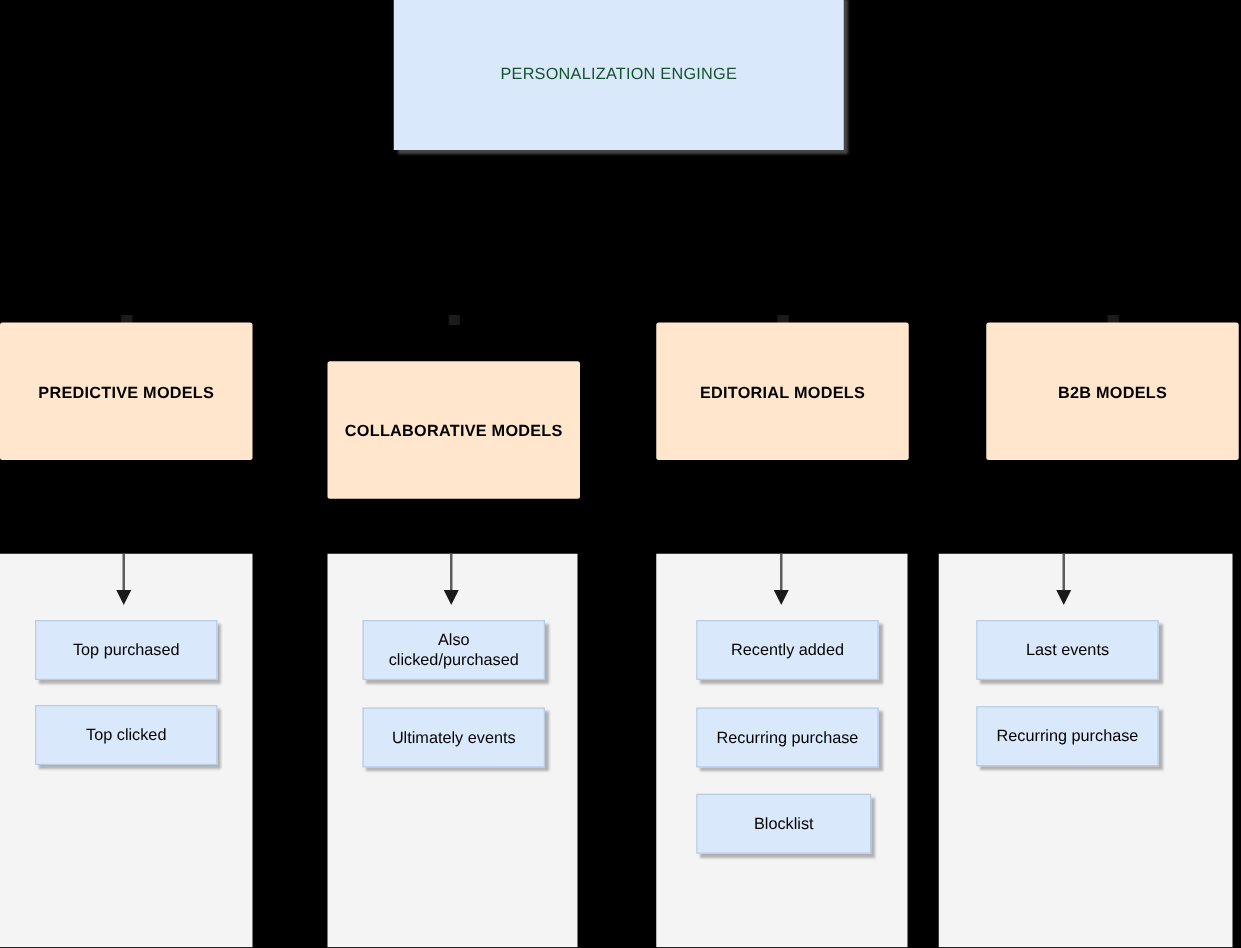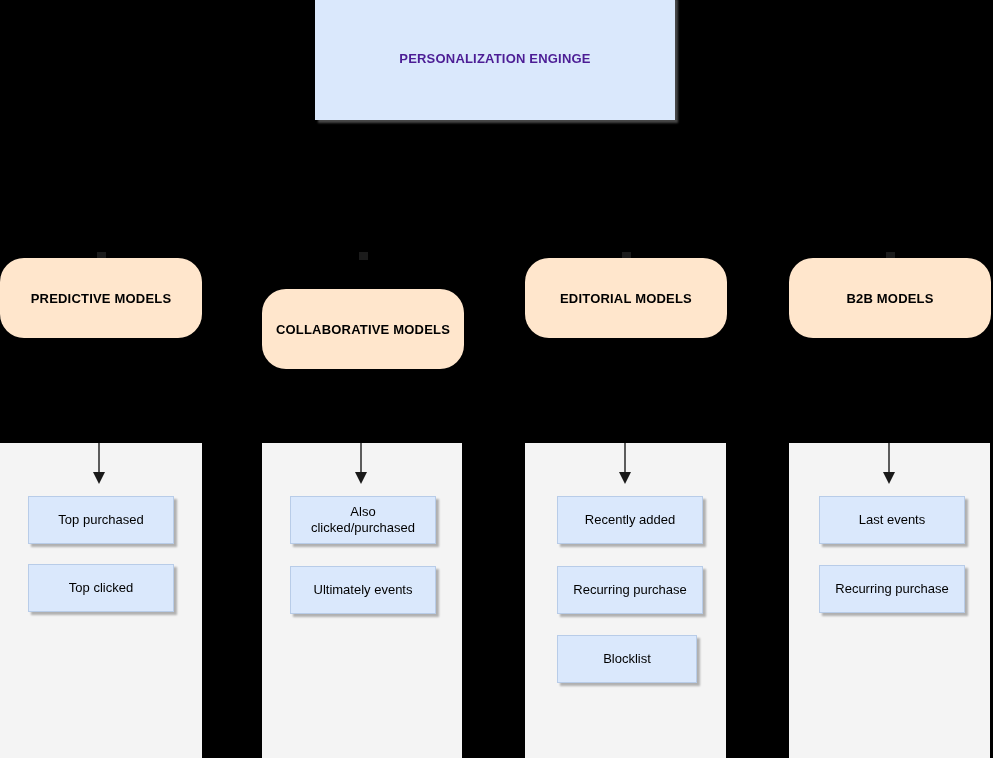--- a/index.html
+++ b/index.html
@@ -28,33 +28,33 @@
     height: 124px;
     background: #dae8fc;
     box-shadow: 3px 3px 2px rgba(255,255,255,0.28);
     display: flex;
     align-items: center;
     justify-content: center;
     box-sizing: border-box;
   }
   .engine-label {
     font-size: 13px;
-    font-weight: bold;
+    font-weight: normal;
     letter-spacing: 0.2px;
-    color: #4c1d95;
+    color: #14532d;
     text-align: center;
   }
 
   
   .model-box {
     position: absolute;
     top: 258px;
-    height: 80px;
+    height: 110px;
     background: #ffe6cc;
-    border-radius: 24px;
+    border-radius: 2px;
     display: flex;
     align-items: center;
     justify-content: center;
     box-sizing: border-box;
   }
   .model-label {
     font-size: 13px;
     font-weight: bold;
     color: #000000;
     text-align: center;
@@ -183,21 +183,21 @@
           <div class="item-label">Recurring purchase</div>
         </div>
         <div class="item-box" style="left: 32px; top: 192px; width: 140px; height: 48px;">
           <div class="item-label">Blocklist</div>
         </div>
       </div>
       <div class="model-stub" style="left: 886px;"></div>
       <div class="model-box" style="left: 789px; width: 202px;">
         <div class="model-label">B2B MODELS</div>
       </div>
-      <div class="column" style="left: 789px; width: 201px;">
+      <div class="column" style="left: 751px; width: 235px;">
         <div class="col-arrow" style="left: 94px;">
           <div class="shaft"></div>
           <div class="head"></div>
         </div>
         <div class="item-box" style="left: 30px; top: 53px; width: 146px; height: 48px;">
           <div class="item-label">Last events</div>
         </div>
         <div class="item-box" style="left: 30px; top: 122px; width: 146px; height: 48px;">
           <div class="item-label">Recurring purchase</div>
         </div>

